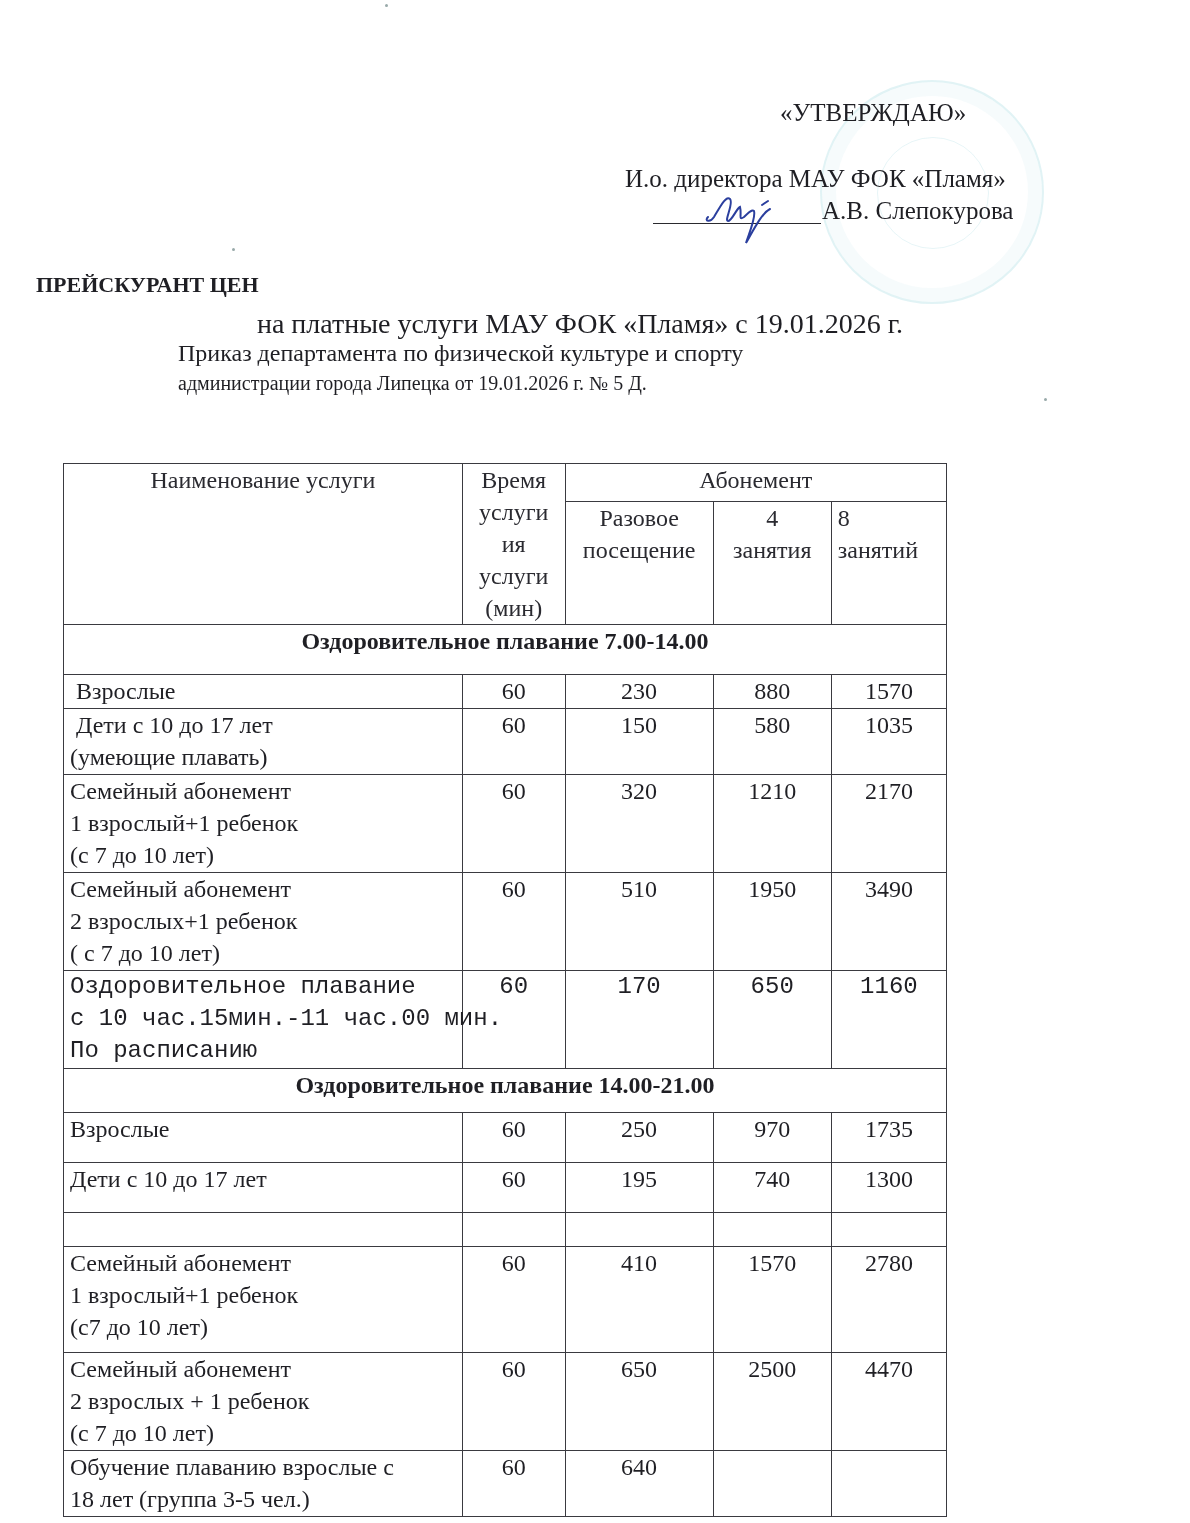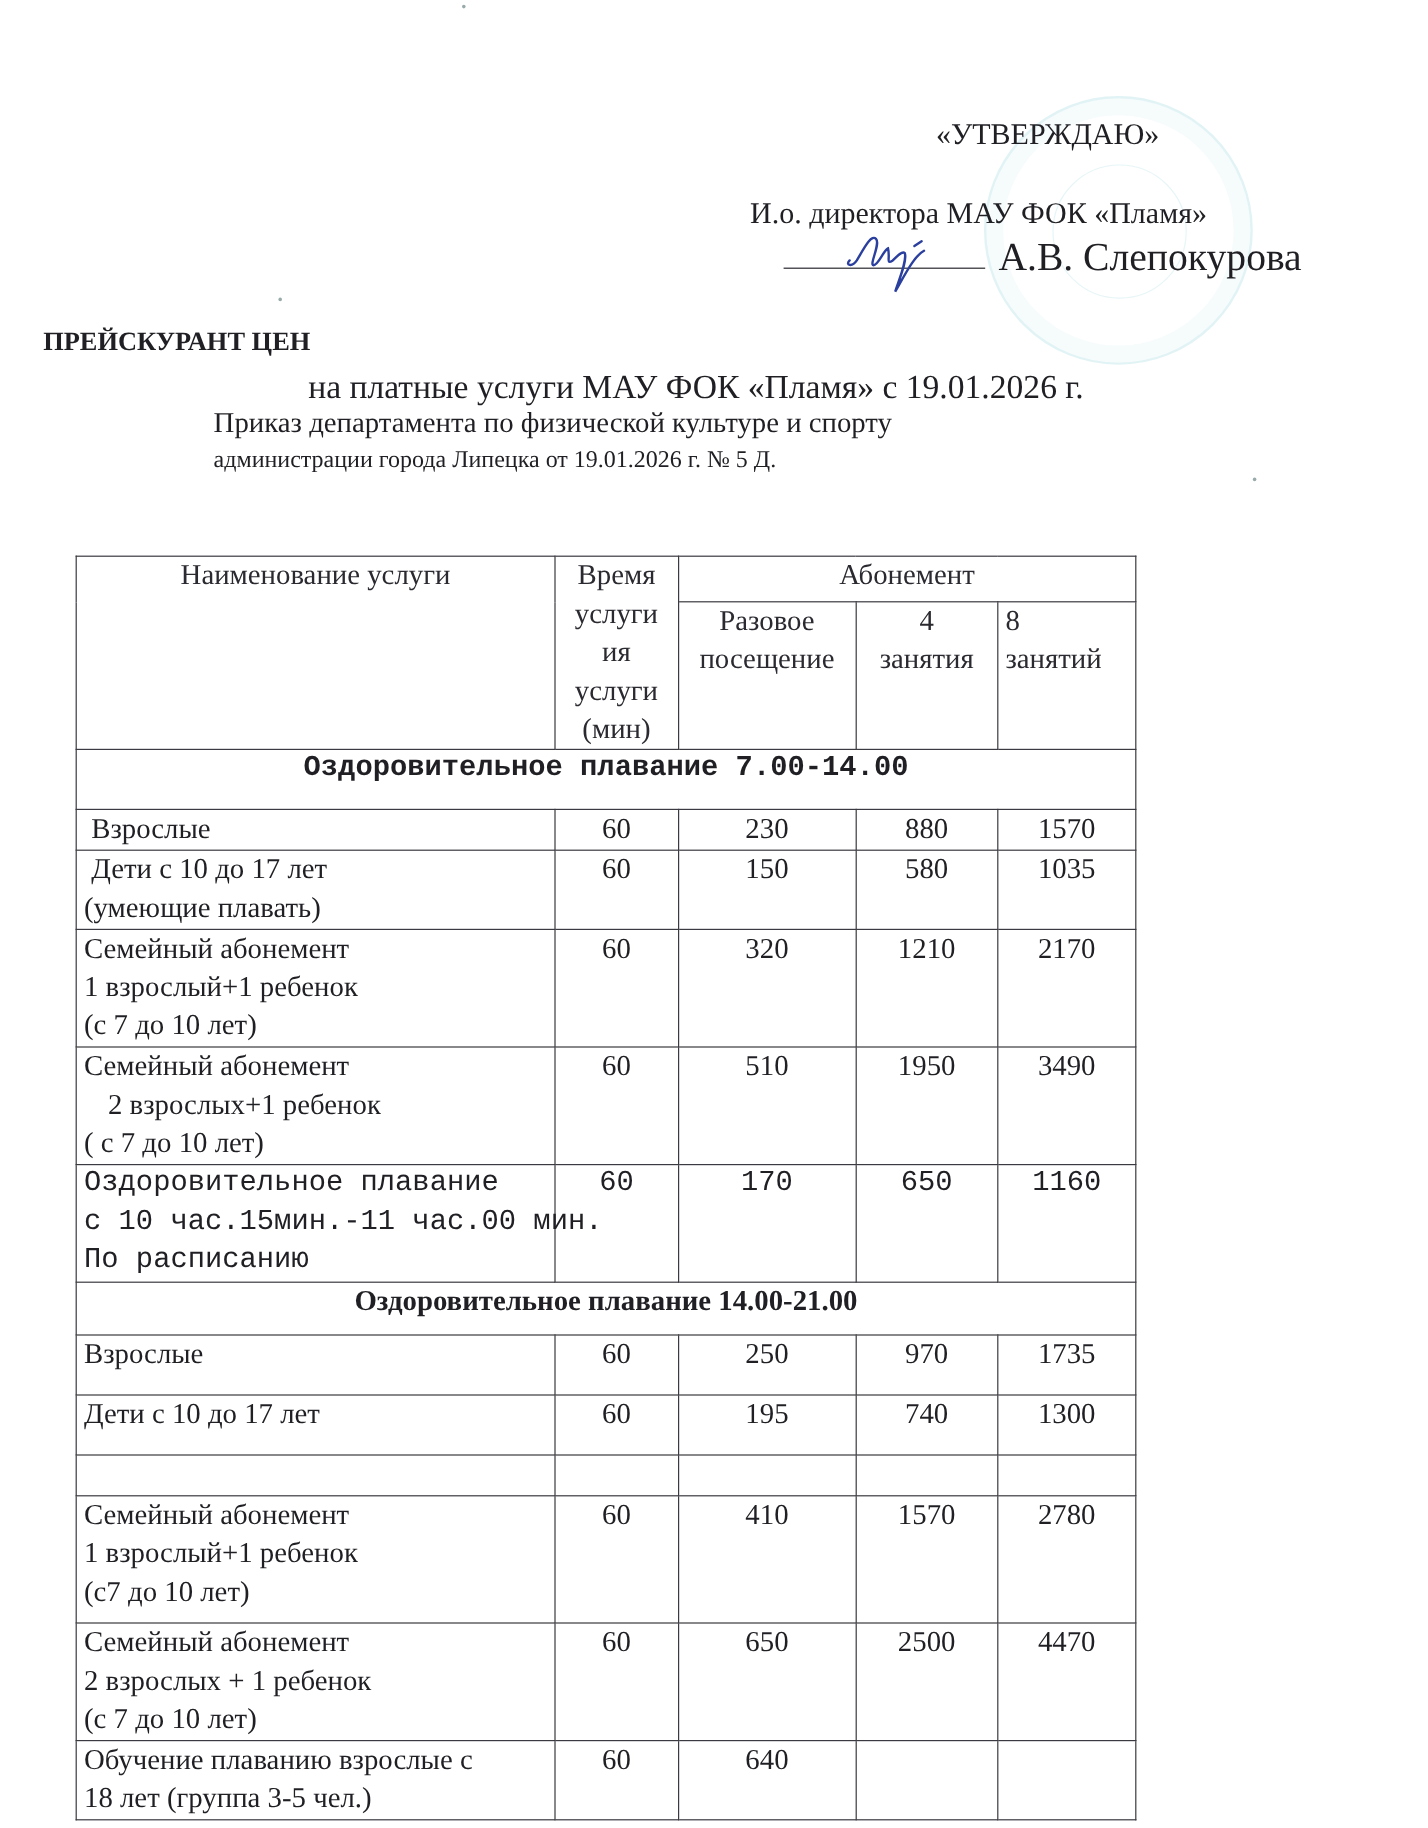--- a/index.html
+++ b/index.html
@@ -20,22 +20,22 @@
     font-size: 25px; white-space: nowrap;
   }
   .sign-line {
     position: absolute; left: 53px; top: 102px; width: 168px; height: 26px;
     border-bottom: 1.5px solid #2a2a2e;
   }
   .signature {
     position: absolute; left: 100px; top: 92px; width: 90px; height: 60px;
   }
   .approve-name {
-    position: absolute; left: 232px; top: 102px;
-    font-size: 33px; white-space: nowrap;
+    position: absolute; left: 222px; top: 102px;
+    font-size: 25px; white-space: nowrap;
   }
   .stamp {
     position: absolute; left: 820px; top: 80px; width: 220px; height: 220px;
     border-radius: 50%; border: 2px solid rgba(120,200,210,0.22);
     box-shadow: inset 0 0 0 14px rgba(140,210,220,0.08);
   }
   .stamp-inner {
     position: absolute; left: 55px; top: 55px; width: 110px; height: 110px;
     border-radius: 50%; border: 1.5px solid rgba(120,200,210,0.18);
   }
@@ -133,21 +133,21 @@
       </td>
       <td class="hdr">
         <span class="line">4</span>
         <span class="line">занятия</span>
       </td>
       <td class="hdr" style="text-align:left">
         <span class="line">8</span>
         <span class="line">занятий</span>
       </td>
     </tr>
-  <tr style="height: 50px; font-family: Liberation Mono, monospace;">
+  <tr style="height: 50px;">
         <td colspan="5" class="section">Оздоровительное плавание 7.00-14.00</td>
       </tr>
       <tr style="height: 34px;">
         <td class="name-cell">
           <span class="line" style="white-space: pre;"> Взрослые</span>
         </td>
         <td class="num">60</td>
         <td class="num">230</td>
         <td class="num">880</td>
         <td class="num">1570</td>
@@ -169,21 +169,21 @@
           <span class="line" style="white-space: pre;">(с 7 до 10 лет)</span>
         </td>
         <td class="num">60</td>
         <td class="num">320</td>
         <td class="num">1210</td>
         <td class="num">2170</td>
       </tr>
       <tr style="height: 98px;">
         <td class="name-cell">
           <span class="line" style="white-space: pre;">Семейный абонемент</span>
-          <span class="line" style="white-space: pre; margin-left: 20px;">2 взрослых+1 ребенок</span>
+          <span class="line" style="white-space: pre;">2 взрослых+1 ребенок</span>
           <span class="line" style="white-space: pre;">( с 7 до 10 лет)</span>
         </td>
         <td class="num">60</td>
         <td class="num">510</td>
         <td class="num">1950</td>
         <td class="num">3490</td>
       </tr>
       <tr style="height: 98px; font-family: Liberation Mono, monospace;">
         <td class="name-cell">
           <span class="line" style="white-space: pre;">Оздоровительное плавание</span>

